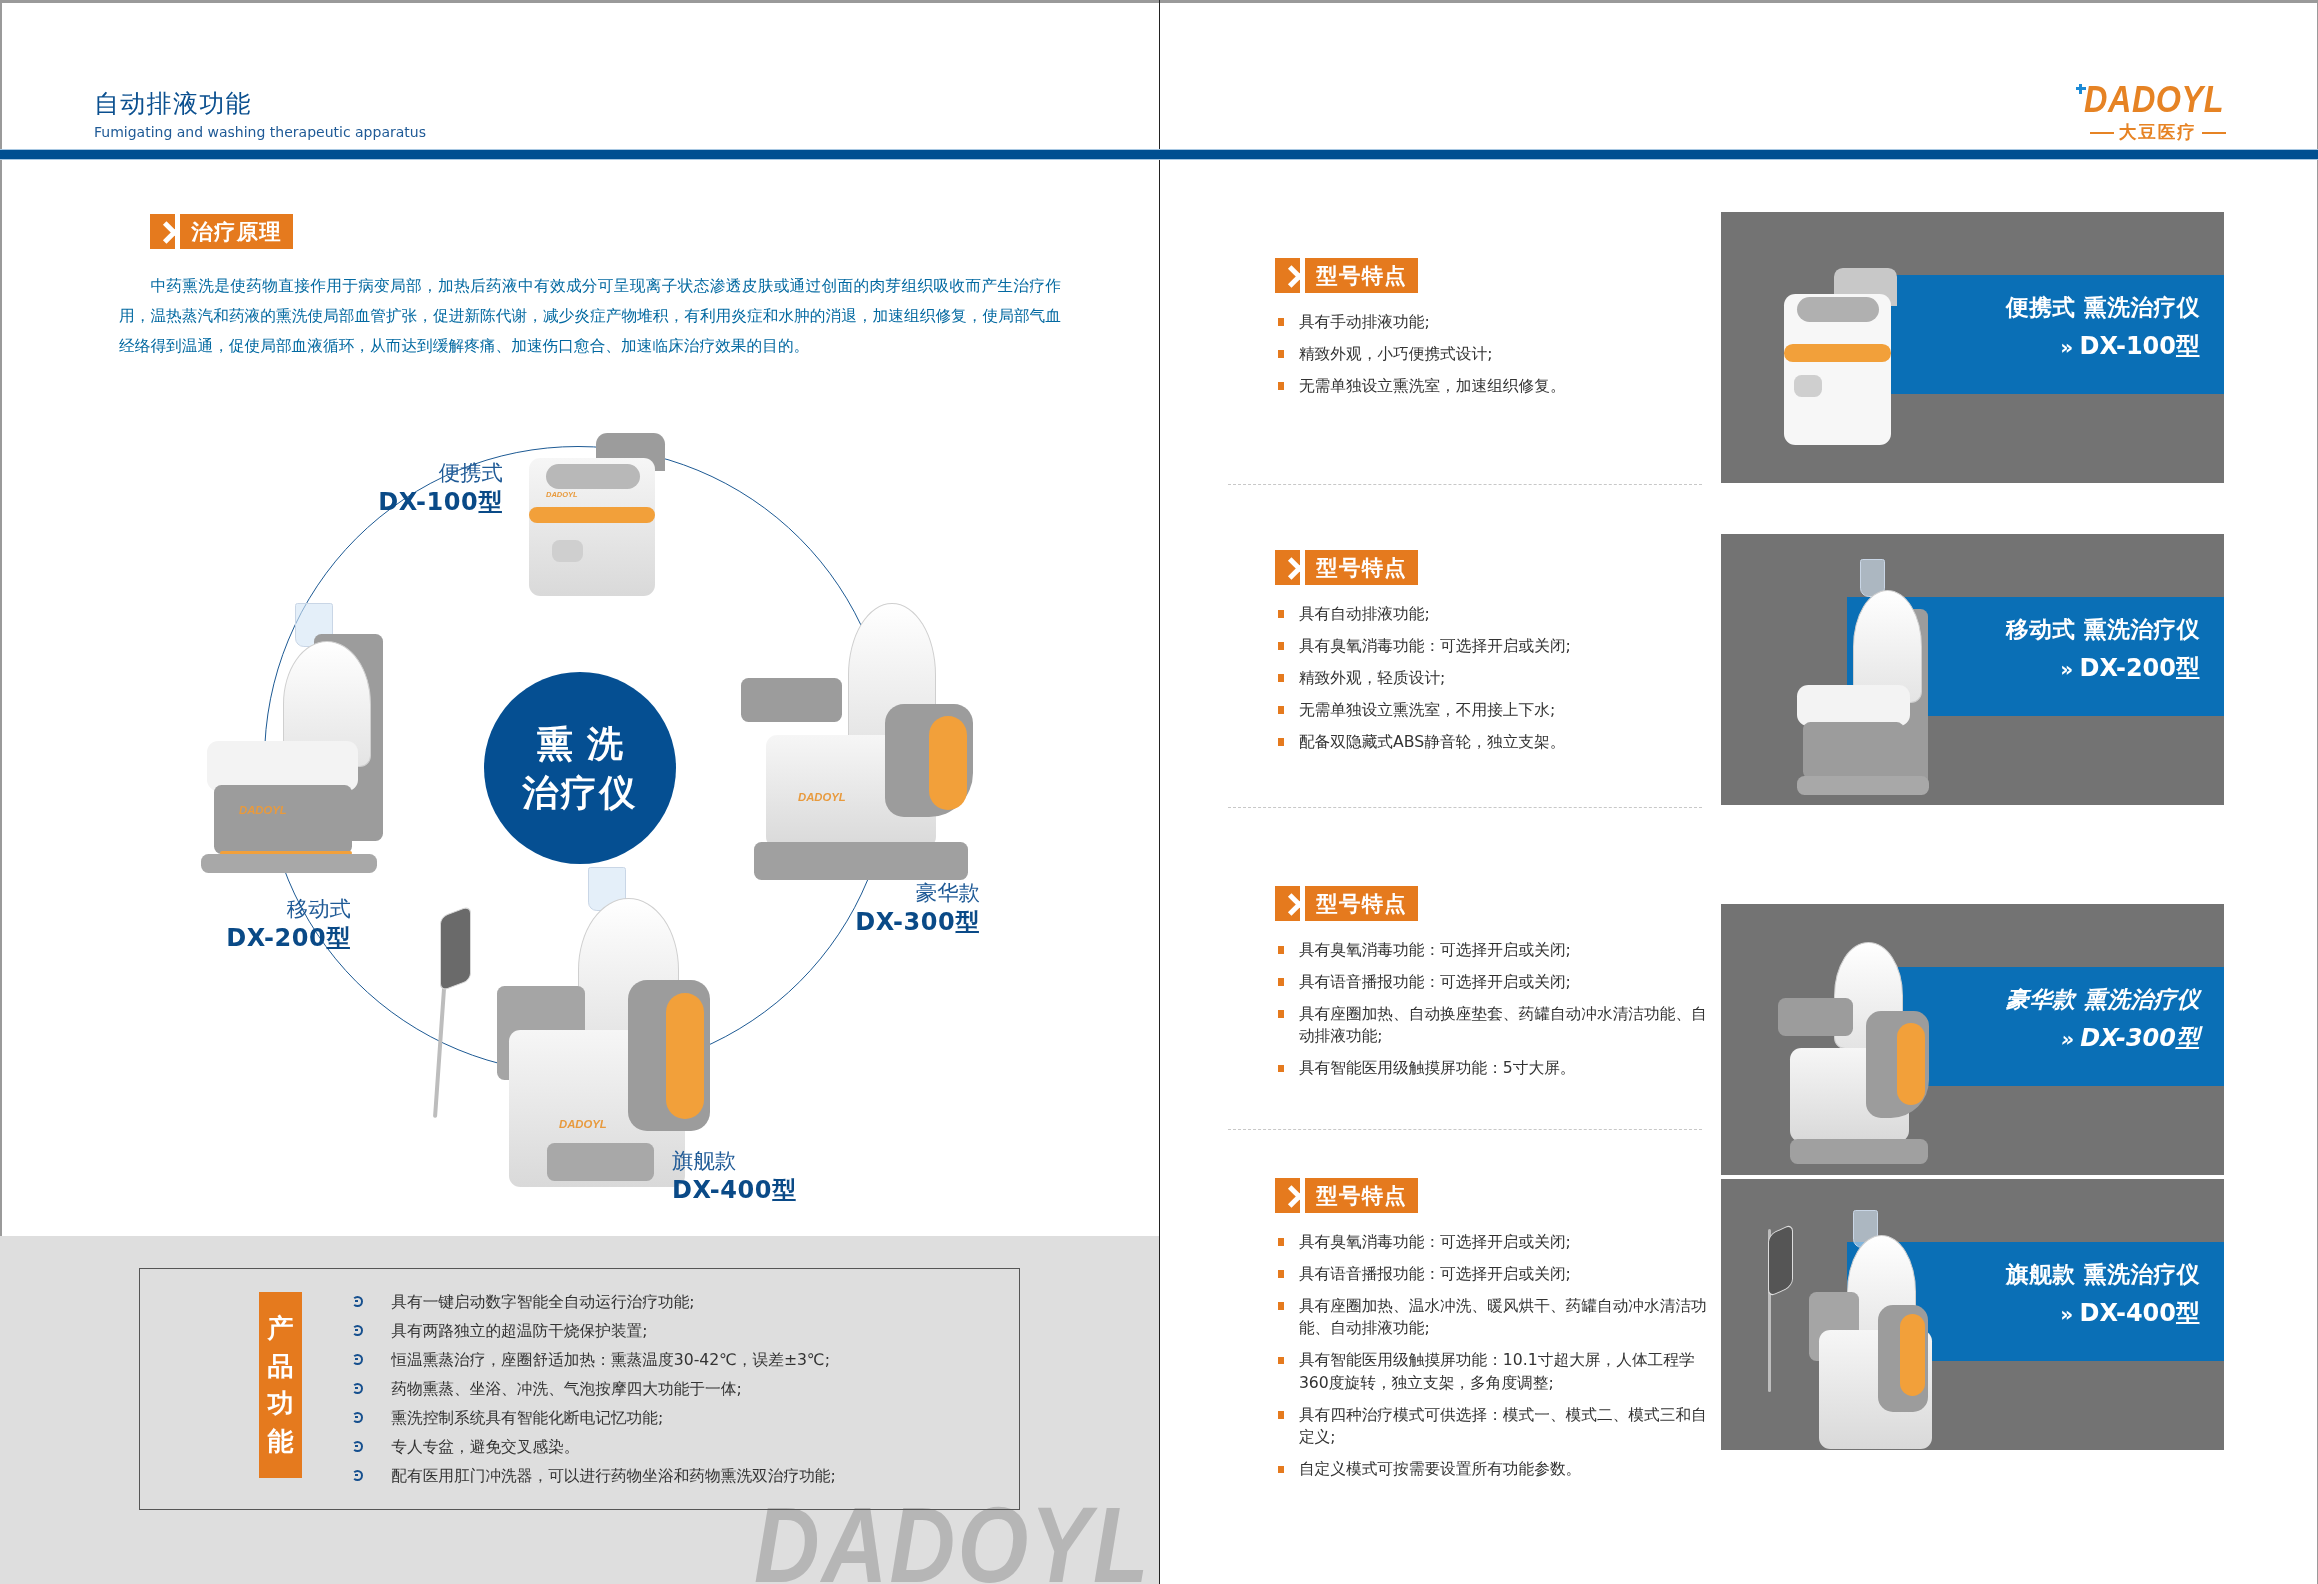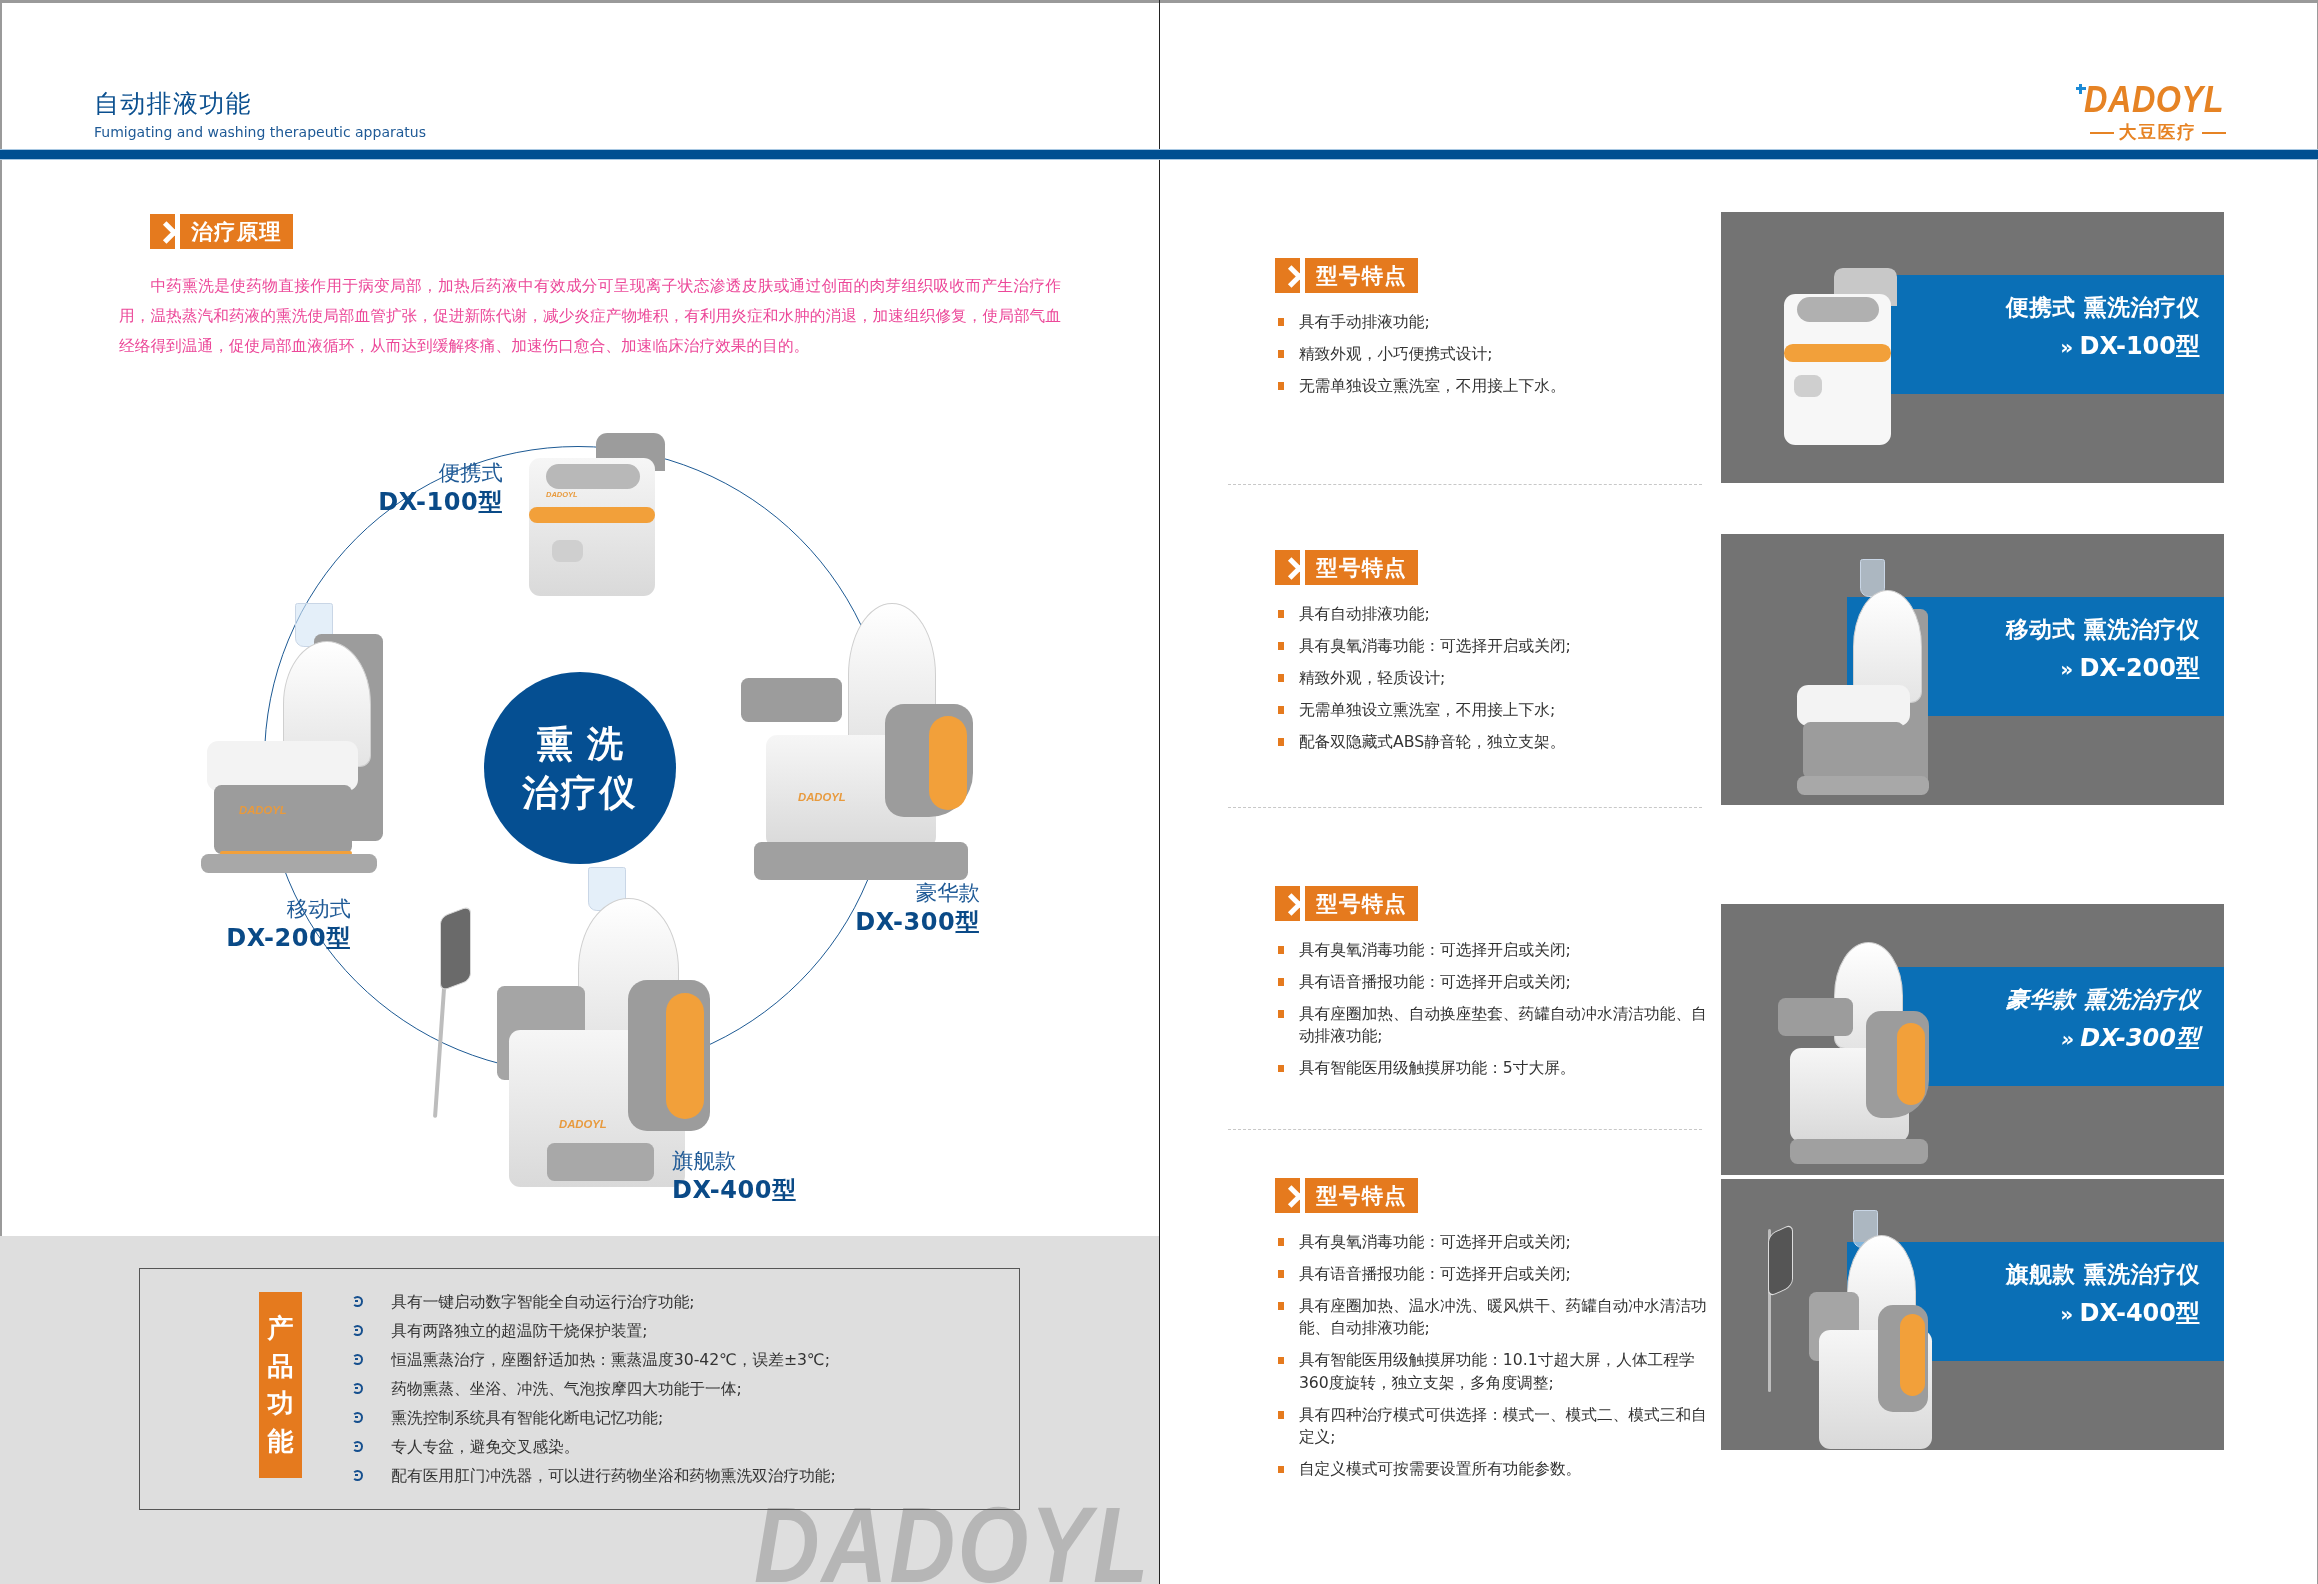--- a/index.html
+++ b/index.html
@@ -27,21 +27,21 @@
   .logo-sub::before, .logo-sub::after { content: ""; display: inline-block; width: 24px; height: 1.3px; background: #e68324; vertical-align: middle; margin: 0 5px; }
 
   
   .tag { display: flex; align-items: stretch; height: 35px; }
   .tag-arrow { width: 25px; background: #e57a1e; position: relative; margin-right: 5px; }
   .tag-arrow::after { content: ""; position: absolute; left: 5px; top: 5px; width: 11.3px; height: 11.3px; border-right: 5.7px solid #fff; border-bottom: 5.7px solid #fff; transform: rotate(-45deg) translate(-1.3px, 6.3px); }
   .tag-label { background: #e57a1e; color: #fff; font-weight: bold; font-size: 21.4px; padding: 0 11.3px; display: flex; align-items: center; letter-spacing: 1.3px; }
 
   
   .principle-tag { left: 150px; top: 214px; font-family: Liberation Serif, serif; }
-  .principle-text { left: 119px; top: 271px; width: 942px; font-size: 15.7px; line-height: 30px; color: #ec4899; text-indent: 2em; text-align: justify; font-family: Liberation Serif, serif; }
+  .principle-text { left: 119px; top: 271px; width: 942px; font-size: 15.7px; line-height: 30px; color: #0369a1; text-indent: 2em; text-align: justify; font-family: Liberation Serif, serif; }
 
   
   .ring { left: 264px; top: 446px; width: 628px; height: 628px; border: 1.9px solid #1d5a94; border-radius: 50%; }
   .hub { left: 484px; top: 672px; width: 192px; height: 192px; border-radius: 50%; background: #054f92; display: flex; flex-direction: column; align-items: center; justify-content: center; color: #fff; font-weight: bold; font-size: 36px; line-height: 49px; }
   .hub-line1 { letter-spacing: 14px; margin-right: -14px; }
   .hub-line2 { letter-spacing: 2.5px; }
 
   .model-label { text-align: right; color: #1f5a96; }
   .model-label .ml-type { font-size: 21.4px; display: block; line-height: 28px; }
   .model-label .ml-code { font-size: 24px; font-weight: bold; color: #0a4a87; display: block; line-height: 31px; letter-spacing: 0.6px; }
@@ -221,21 +221,21 @@
 </ul>
 
 <div class="abs feat f1">
   <div class="tag">
     <span class="tag-arrow"></span>
     <span class="tag-label">型号特点</span>
   </div>
   <ul>
     <li>具有手动排液功能;</li>
     <li>精致外观，小巧便携式设计;</li>
-    <li>无需单独设立熏洗室，不用接上下水。</li>
+    <li>无需单独设立熏洗室，加速组织修复。</li>
   </ul>
 </div>
 <div class="abs dash d1"></div>
 
 <div class="abs card c1">
   <div class="card-band"></div>
   <div class="card-device">
     <div class="dev-gray" style="left:75px;top:31px;width:63px;height:38px;background:#c8c8c8;border-radius:8.8px 8.8px 0 0;"></div>
     <div class="dev-body" style="left:25px;top:57px;width:107px;height:151px;background:#f7f7f7;"></div>
     <div class="dev-gray" style="left:38px;top:60px;width:82px;height:25px;border-radius:19px;background:#b0b0b0;"></div>

